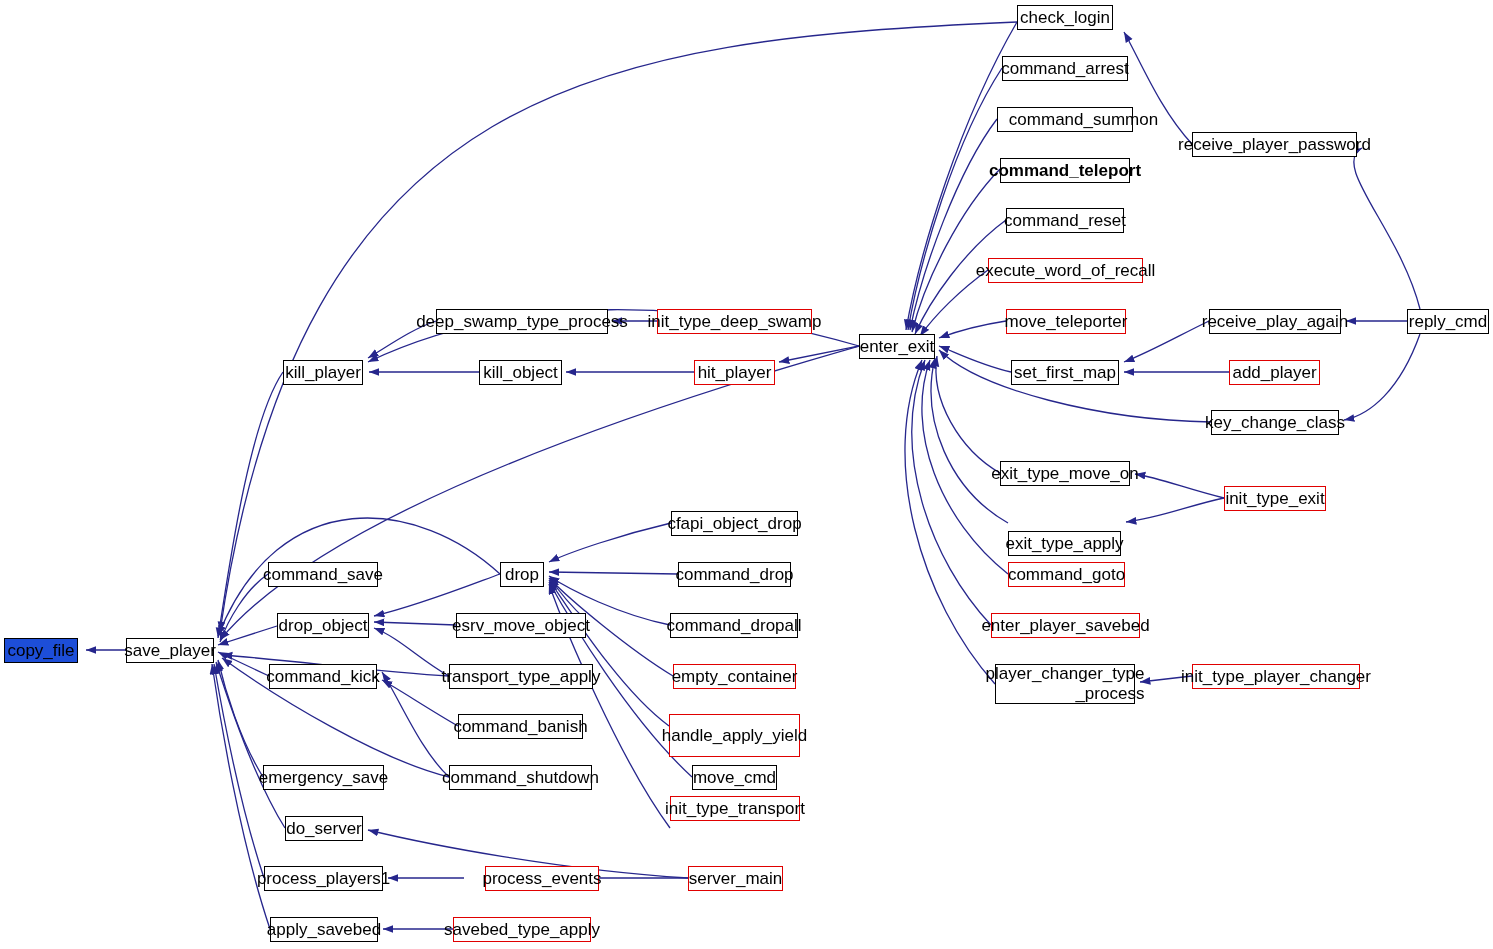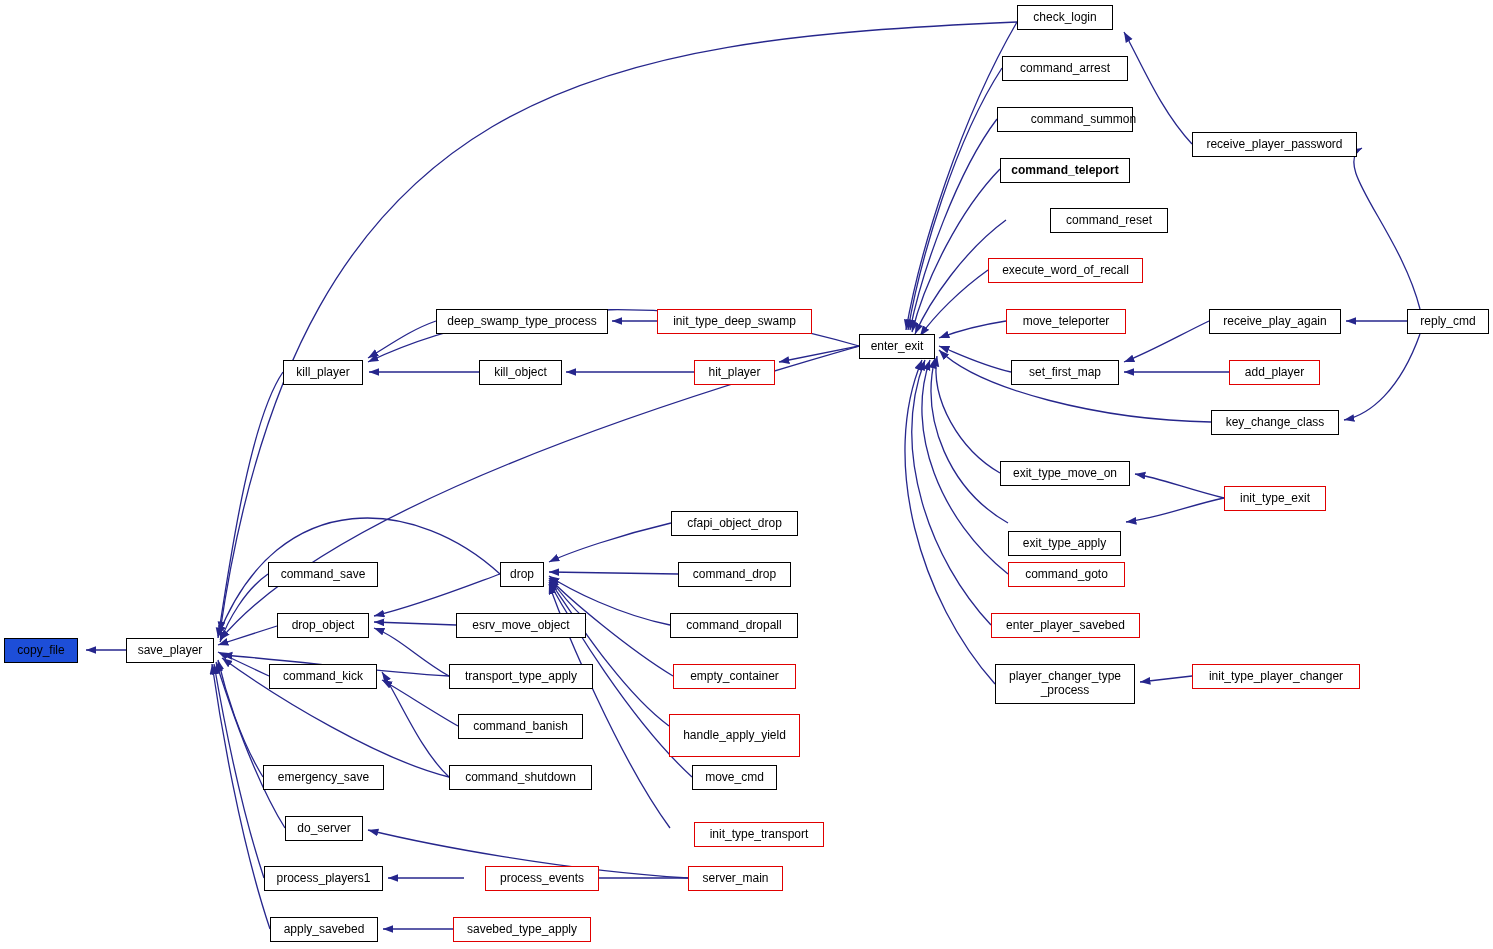--- a/index.html
+++ b/index.html
@@ -1,21 +1,21 @@
 <!DOCTYPE html>
 <html><head>
 <meta charset="utf-8">
 <style>
   html,body{margin:0;padding:0;background:#ffffff;}
   body{font-family:"Liberation Sans", sans-serif;}
   #canvas{position:relative;width:1493px;height:949px;overflow:hidden;background:#fff;}
   svg.edges{position:absolute;left:0;top:0;width:1493px;height:949px;pointer-events:none;}
   .node{position:absolute;box-sizing:border-box;border:1px solid #000;background:#fff;
-        display:flex;align-items:center;justify-content:center;text-align:center;
-        font-size:12px;color:#000;line-height:1.15;white-space:pre-line;}
+        display:flex;align-items:center;justify-content:center;text-align:right;
+        font-size:17px;color:#000;line-height:1.15;white-space:pre-line;}
   .node.red{border-color:#e00000;color:#000;}
   .node.filled{background:#1d4ed8;border-color:#000;}
 </style>
 </head>
 <body>
 
 <div id="canvas">
 
   <svg class="edges" viewBox="0 0 1493 949">
     <defs>
@@ -110,21 +110,21 @@
   <div class="node" style="left:283px;top:360px;width:80px;height:25px;">kill_player</div>
   <div class="node" style="left:436px;top:309px;width:172px;height:25px;">deep_swamp_type_process</div>
   <div class="node red" style="left:657px;top:309px;width:155px;height:25px;">init_type_deep_swamp</div>
   <div class="node" style="left:479px;top:360px;width:83px;height:25px;">kill_object</div>
   <div class="node red" style="left:694px;top:360px;width:81px;height:25px;">hit_player</div>
   <div class="node" style="left:859px;top:334px;width:76px;height:25px;">enter_exit</div>
   <div class="node" style="left:1017px;top:5px;width:96px;height:25px;">check_login</div>
   <div class="node" style="left:1002px;top:56px;width:126px;height:25px;">command_arrest</div>
   <div class="node" style="left:997px;top:107px;width:136px;height:25px;padding-left:37px;">command_summon</div>
   <div class="node" style="left:1000px;top:158px;width:130px;height:25px;font-weight:bold;">command_teleport</div>
-  <div class="node" style="left:1006px;top:208px;width:118px;height:25px;margin-left:44px;">command_reset</div>
+  <div class="node" style="left:1006px;top:208px;width:118px;height:25px;">command_reset</div>
   <div class="node red" style="left:988px;top:258px;width:155px;height:25px;">execute_word_of_recall</div>
   <div class="node red" style="left:1006px;top:309px;width:120px;height:25px;">move_teleporter</div>
   <div class="node" style="left:1011px;top:360px;width:108px;height:25px;">set_first_map</div>
   <div class="node" style="left:1209px;top:309px;width:132px;height:25px;">receive_play_again</div>
   <div class="node red" style="left:1229px;top:360px;width:91px;height:25px;">add_player</div>
   <div class="node" style="left:1192px;top:132px;width:165px;height:25px;">receive_player_password</div>
   <div class="node" style="left:1407px;top:309px;width:82px;height:25px;">reply_cmd</div>
   <div class="node" style="left:1211px;top:410px;width:128px;height:25px;">key_change_class</div>
   <div class="node" style="left:1000px;top:461px;width:130px;height:25px;">exit_type_move_on</div>
   <div class="node" style="left:1008px;top:511px;width:113px;height:25px;margin-top:20px;">exit_type_apply</div>
@@ -147,16 +147,16 @@
   <div class="node" style="left:458px;top:714px;width:125px;height:25px;">command_banish</div>
   <div class="node" style="left:449px;top:765px;width:143px;height:25px;">command_shutdown</div>
   <div class="node red" style="left:464px;top:866px;width:114px;height:25px;margin-left:21px;">process_events</div>
   <div class="node red" style="left:453px;top:917px;width:138px;height:25px;">savebed_type_apply</div>
   <div class="node" style="left:671px;top:511px;width:127px;height:25px;">cfapi_object_drop</div>
   <div class="node" style="left:678px;top:562px;width:113px;height:25px;">command_drop</div>
   <div class="node" style="left:670px;top:613px;width:128px;height:25px;">command_dropall</div>
   <div class="node red" style="left:673px;top:664px;width:123px;height:25px;">empty_container</div>
   <div class="node red" style="left:669px;top:714px;width:131px;height:43px;">handle_apply_yield</div>
   <div class="node" style="left:692px;top:765px;width:85px;height:25px;">move_cmd</div>
-  <div class="node red" style="left:670px;top:822px;width:130px;height:25px;margin-left:24px;">init_type_transport</div>
+  <div class="node red" style="left:670px;top:796px;width:130px;height:25px;">init_type_transport</div>
   <div class="node red" style="left:688px;top:866px;width:95px;height:25px;">server_main</div>
 
 </div>
 
 </body></html>

